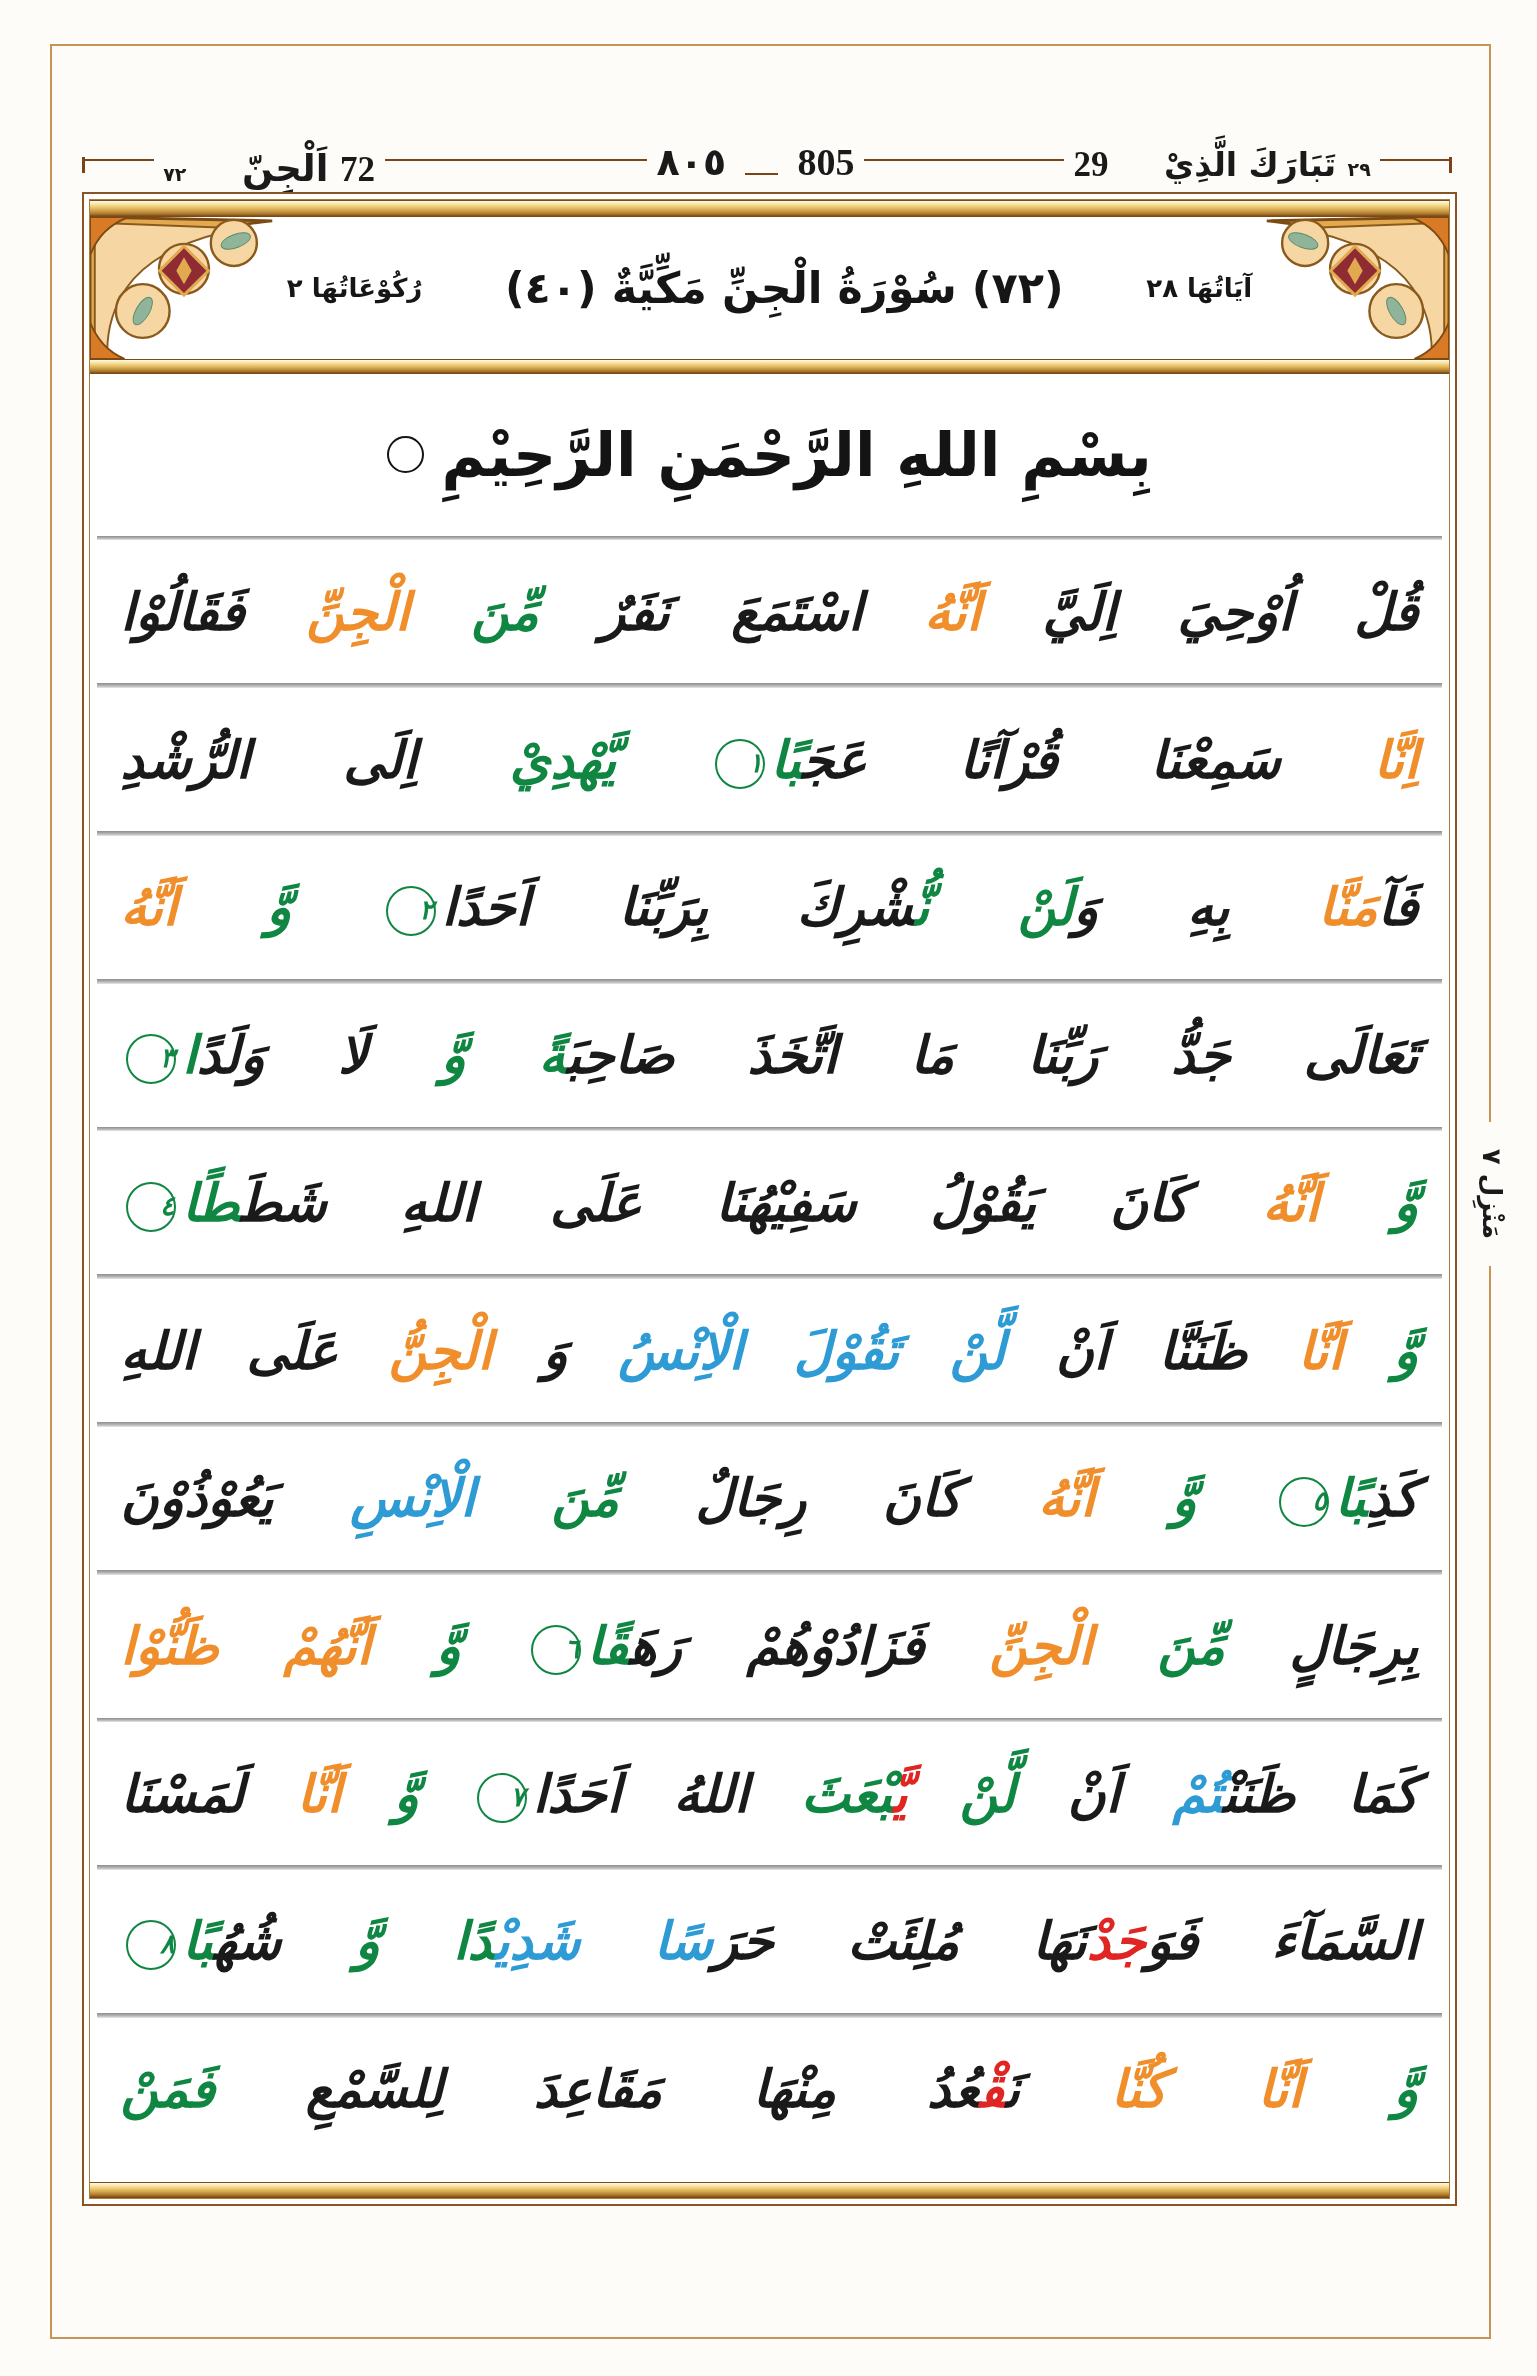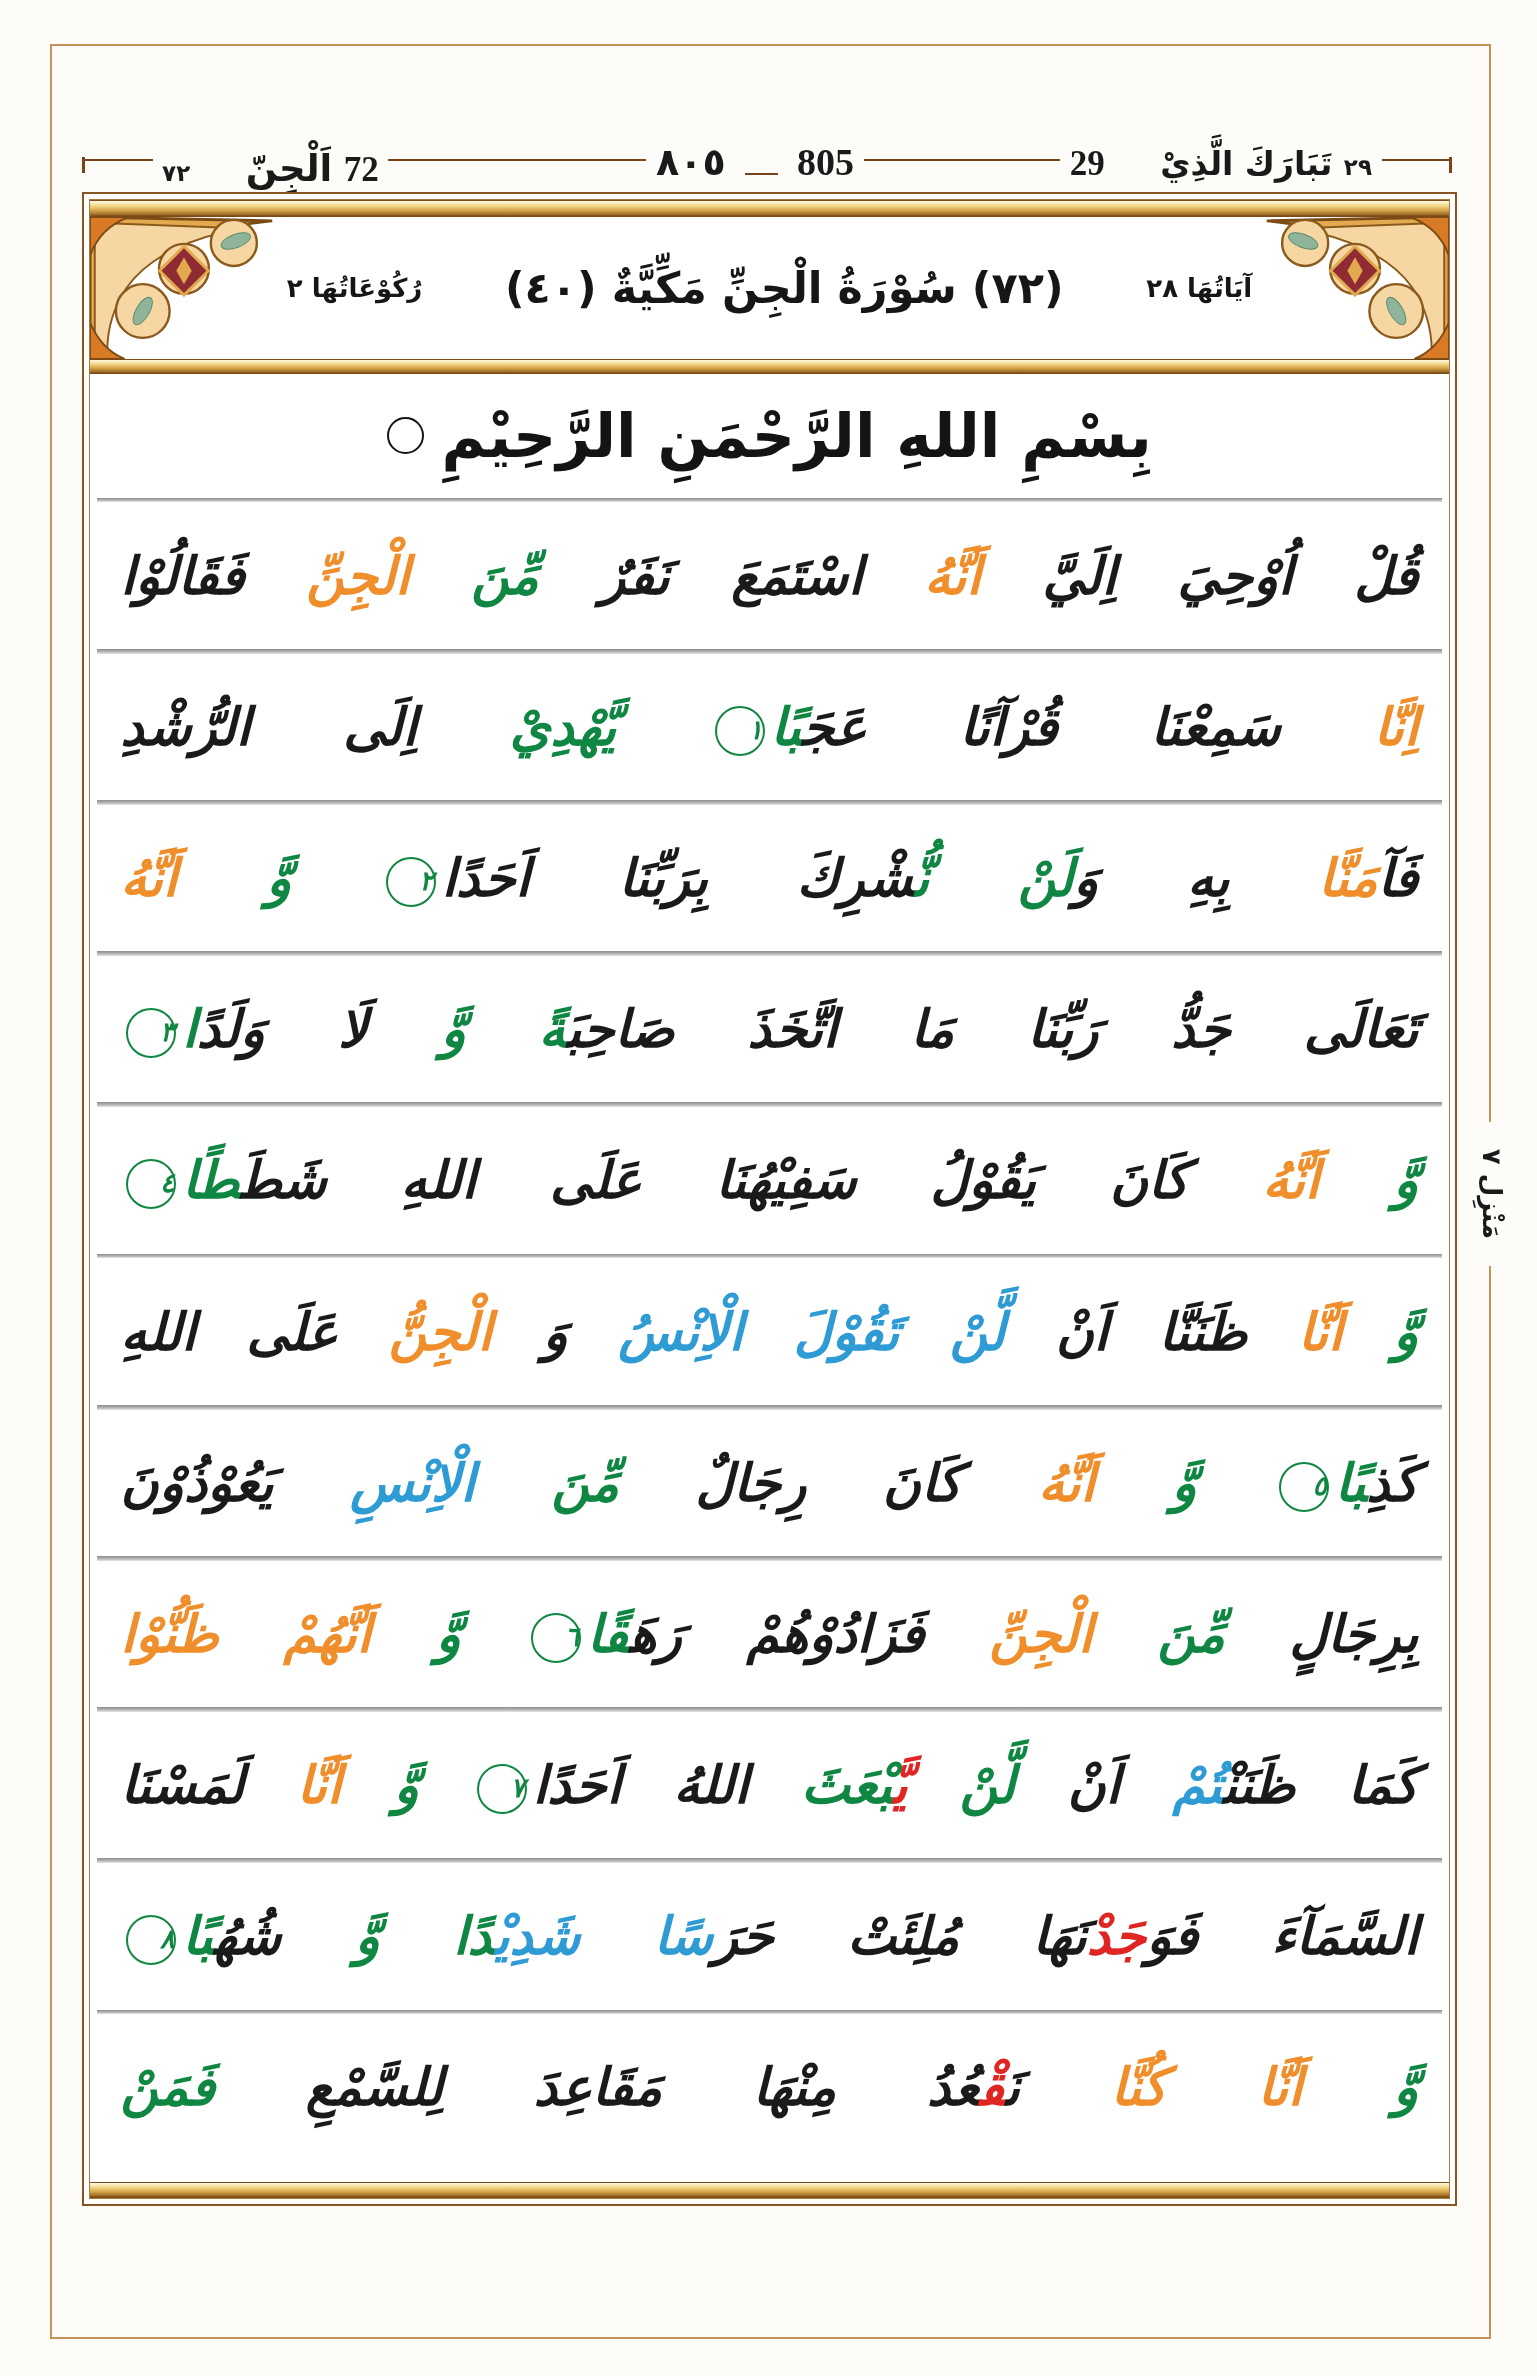--- a/index.html
+++ b/index.html
@@ -9,21 +9,21 @@
   
   .page-border{position:absolute;left:50px;top:44px;right:46px;bottom:38px;
        border:2.9px solid #c79457;}
 
   
   .runhead{position:absolute;left:82px;right:85px;top:115px;height:75px;
        display:flex;align-items:flex-end;direction:ltr;color:#1a1a1a;}
   .rule{border-top:2.9px solid #7a4418;margin-bottom:29px;}
   .tick{width:2.9px;height:15.4px;background:#7a4418;margin-bottom:17.3px;}
   .hgroup{display:flex;align-items:baseline;gap:11.5px;margin:0 9.6px;font-weight:bold;white-space:nowrap;}
-  .num-ar-sm{font-size:23px;}
+  .num-ar-sm{font-size:19px;}
   .surah-nm{font-size:37px;margin-left:44px;}
   .num-lat{font-size:35px;font-family:"Liberation Serif",serif;}
   .pg-ar{font-size:38px;font-weight:bold;}
   .pg-lat{font-size:38px;font-family:"Liberation Serif",serif;}
   .dash{width:33px;border-top:2.9px solid #7a4418;margin:0 7.7px 15.4px;}
 
   
   .frame{position:absolute;left:82px;top:192px;width:1371px;height:2010px;
        border:2.9px solid #8a5424;background:#fff;}
   .frame-in{position:absolute;inset:4.8px;border:1.9px solid #a87c3a;
@@ -39,21 +39,21 @@
   .titleband{height:142px;flex:none;position:relative;display:flex;align-items:center;background:#fff;}
   .orn{position:absolute;top:0;height:142px;width:187px;}
   .orn.left{left:0;}
   .orn.right{right:0;transform:scaleX(-1);}
   .band-texts{width:100%;display:flex;direction:rtl;align-items:center;
        justify-content:space-between;padding:0 197px;box-sizing:border-box;font-weight:bold;color:#161616;}
   .band-side{font-size:26px;white-space:nowrap;}
   .band-title{font-size:43px;white-space:nowrap;}
 
   
-  .bismillah{height:124px;flex:none;display:flex;align-items:center;justify-content:center;
+  .bismillah{height:162px;flex:none;display:flex;align-items:center;justify-content:center;
        direction:rtl;font-size:60px;font-weight:bold;color:#141414;}
   .bism-circle{width:33px;height:33px;border:2.9px solid #141414;border-radius:50%;
        display:inline-block;margin-right:17.3px;flex:none;}
 
   
   #lines{flex:1;display:flex;flex-direction:column;padding:0 3.8px;}
   .divider{height:4.8px;flex:none;margin:0 3.8px;
        background:linear-gradient(180deg,#8d8d8d 0%,#b5b5b5 55%,#e8e8e8 100%);}
   .line{flex:1;display:flex;align-items:center;padding:0 27px;}
   .line-inner{width:100%;direction:rtl;text-align:justify;text-align-last:justify;

